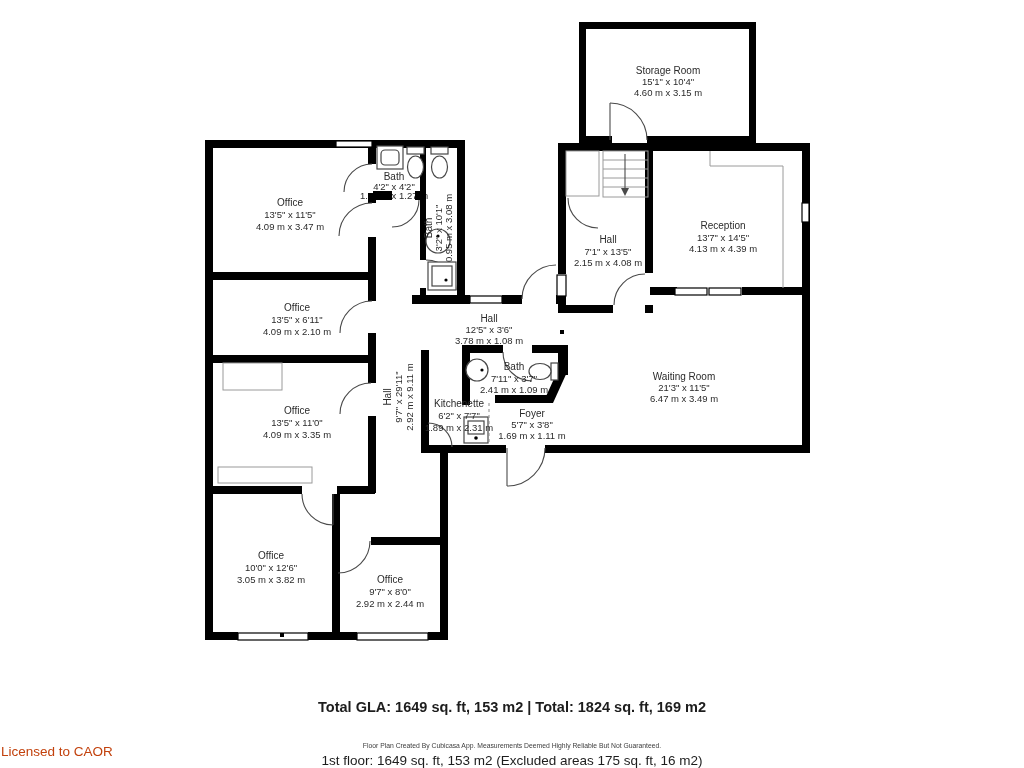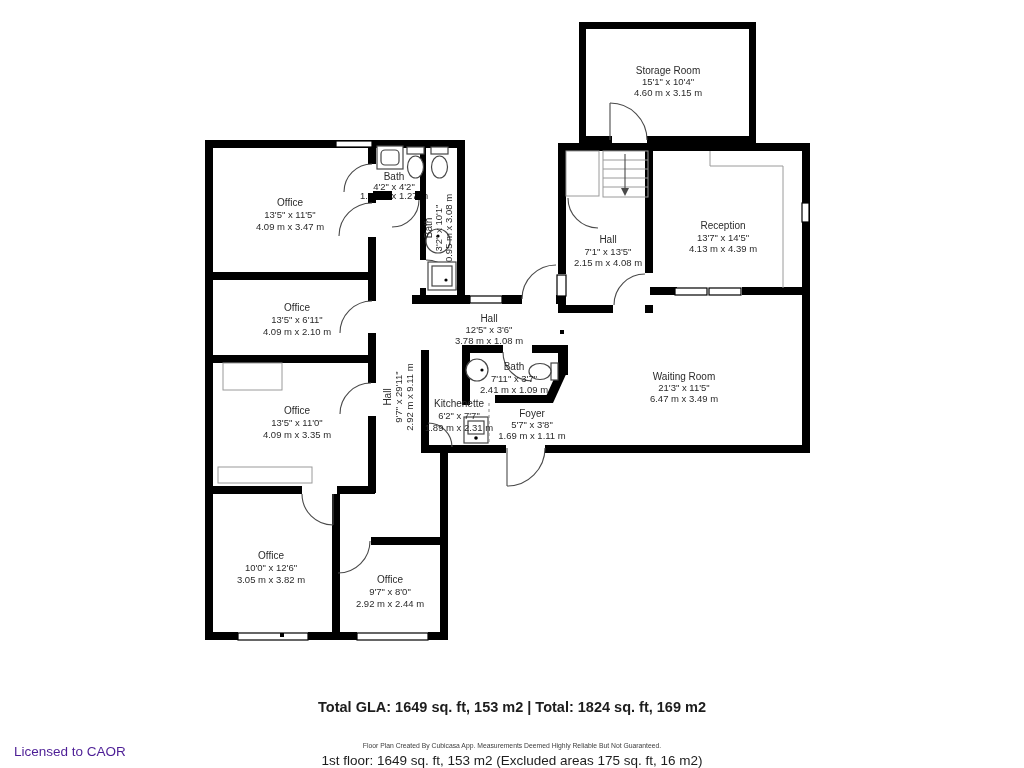--- a/index.html
+++ b/index.html
@@ -14,21 +14,21 @@
   .door{fill:none;stroke:#4a4a4a;stroke-width:1.1;}
   .leaf{stroke:#4a4a4a;stroke-width:1.1;}
   .fix{fill:#fff;stroke:#474747;stroke-width:1.2;}
   .fur{fill:none;stroke:#9a9a9a;stroke-width:1;}
   .dash{stroke:#8a8a8a;stroke-width:1;stroke-dasharray:3 3;}
   .dot{fill:#000;}
   .footer{position:absolute;left:0;width:1024px;text-align:center;color:#1d1d1d;}
   #f-total{top:699px;font-size:14.5px;font-weight:bold;}
   #f-floor{top:717px;font-size:13.5px;margin-top:36px;}
   #f-disc{top:742px;font-size:6.8px;color:#3d3d3d;}
-  #license{position:absolute;left:14px;top:744px;font-size:13.5px;color:#4c1d95;}
+  #license{position:absolute;left:1px;top:744px;font-size:13.5px;color:#c2410c;}
 </style>
 </head>
 <body>
 
 <div id="stage">
 
 <svg width="1024" height="768" viewBox="0 0 1024 768">
 
   <g>
     <text class="rd" x="394" y="196">1.27 m x 1.27 m</text>

